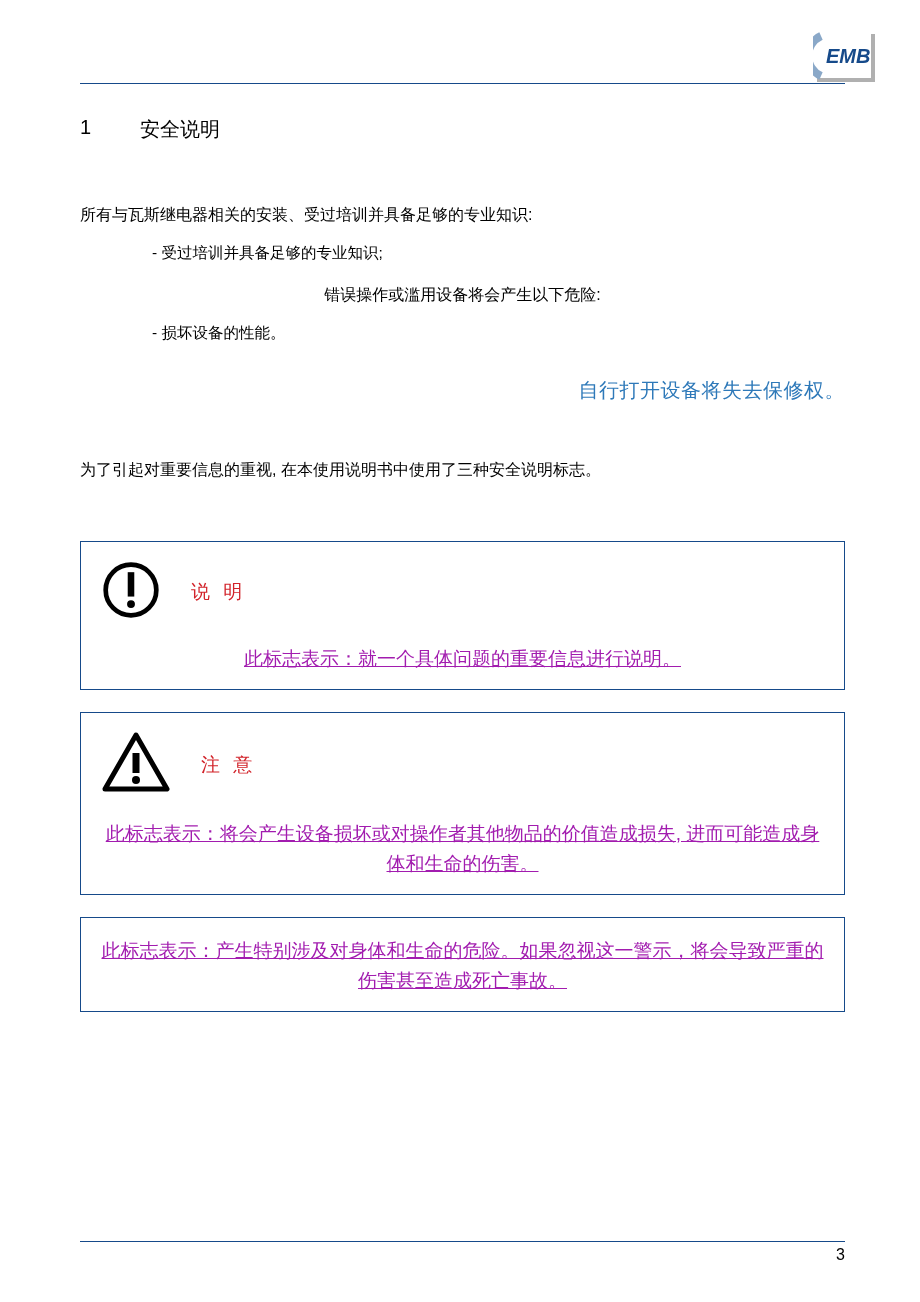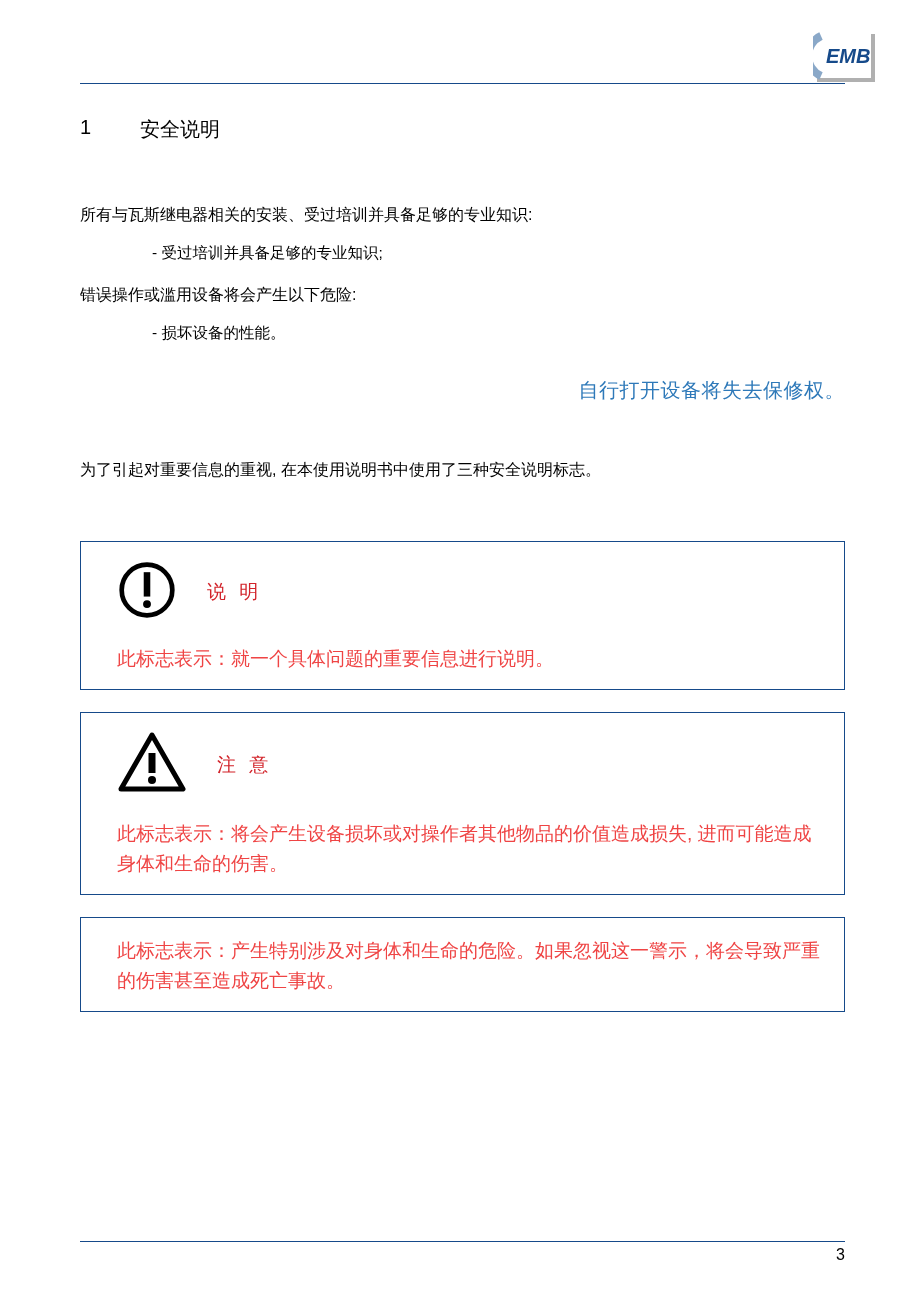--- a/index.html
+++ b/index.html
@@ -42,52 +42,54 @@
     font-size: 16px;
     line-height: 1.5;
     margin-top: 60px;
   }
   .sub-list {
     margin: 14px 0 18px 72px;
     font-size: 15.5px;
     line-height: 1.55;
   }
   .sub-list div::before { content: "- "; }
-  .p2 { margin-top: 6px; }
+  .p2 { margin-top: 6px; text-align: center; }
   .blue-text {
     color: #2e79b9;
     font-size: 20px;
     margin-top: 32px;
     letter-spacing: 0.5px;
     text-align: right;
   }
   .p3 { margin-top: 56px; font-size: 16px; }
   .notice-box {
     border: 1px solid #164a8a;
     margin-top: 60px;
-    padding: 18px 20px 16px 36px;
+    padding: 18px 20px 16px 20px;
+    text-align: center;
   }
   .notice-box.tight { margin-top: 22px; }
   .icon-row {
     display: flex;
     align-items: center;
     gap: 30px;
     margin-bottom: 20px;
   }
   .icon-row svg { width: 60px; height: 60px; }
   .icon-row.big svg { width: 70px; height: 64px; }
   .icon-label {
     color: #d2232a;
     font-size: 19px;
     letter-spacing: 4px;
   }
   .notice-body {
-    color: #ef4444;
+    color: #a21caf;
     font-size: 19px;
     line-height: 1.55;
+    text-decoration: underline;
   }
   .n2 .notice-body, .n3 .notice-body { font-size: 19px; }
   .footer-area {
     position: absolute;
     left: 80px;
     right: 75px;
     bottom: 38px;
   }
   .page-num {
     text-align: right;

